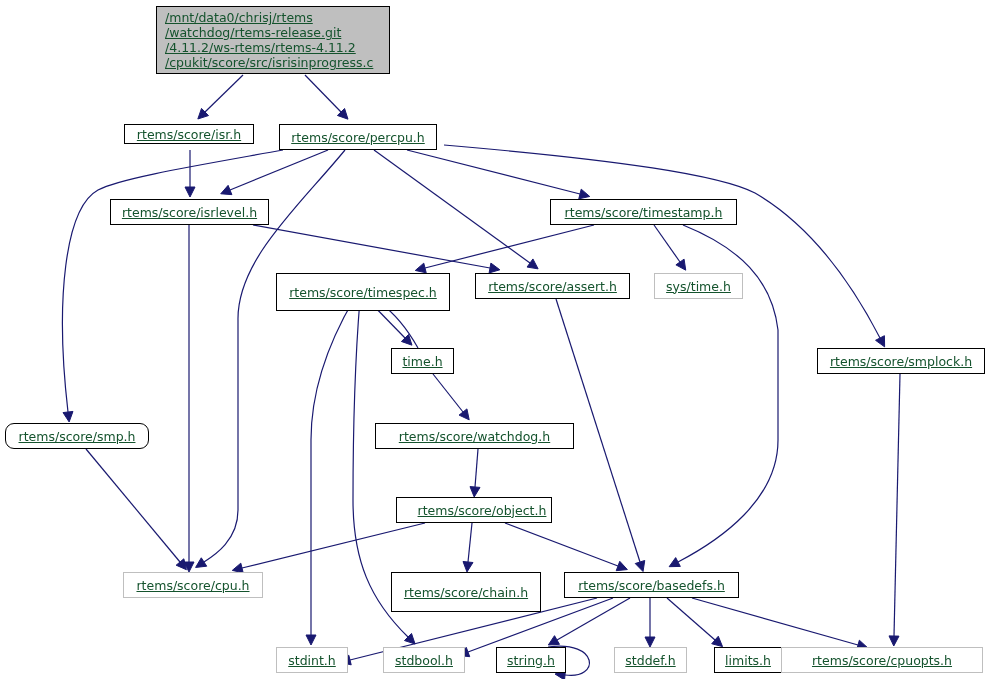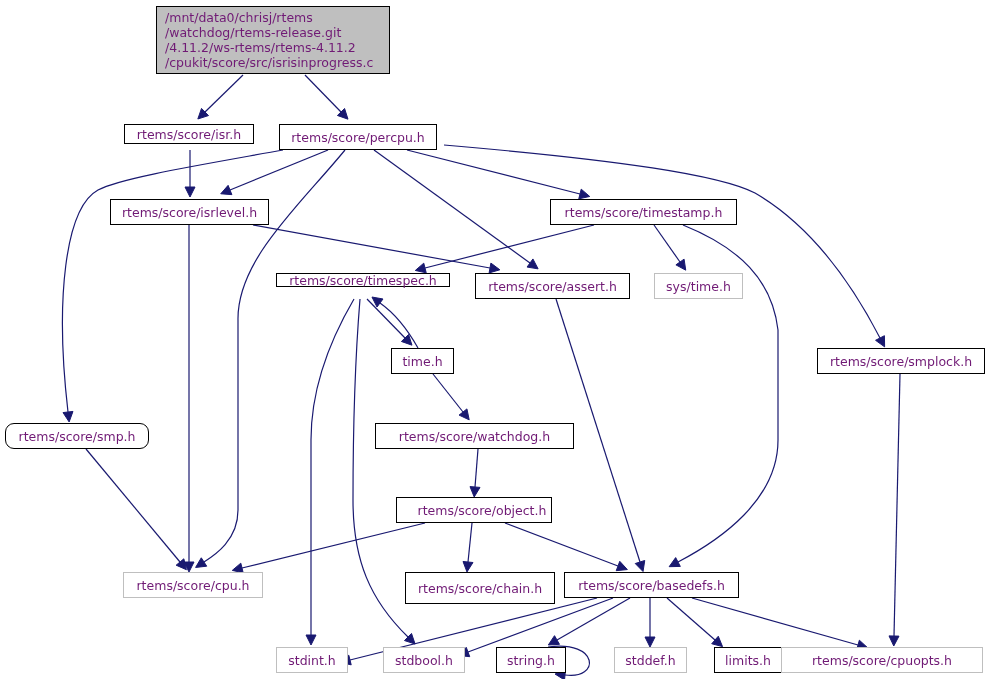--- a/index.html
+++ b/index.html
@@ -1,22 +1,22 @@
 <!DOCTYPE html>
 <html><head>
 <meta charset="utf-8">
 <style>
   html, body { margin: 0; padding: 0; background: #ffffff; }
   body { width: 990px; height: 679px; position: relative; overflow: hidden;
          font-family: "DejaVu Sans", sans-serif; }
   #graph { position: absolute; left: 0; top: 0; width: 990px; height: 679px; }
   .node { position: absolute; box-sizing: border-box; background: #ffffff;
-          border: 1px solid #000000; font-size: 12.5px; color: #701a75;
+          border: 1px solid #000000; font-size: 12.5px; color: #14532d;
           display: flex; align-items: center; justify-content: center;
-          white-space: nowrap; cursor: pointer; }
+          white-space: nowrap; cursor: pointer; text-decoration: underline; }
   .node.external { border-color: #bfbfbf; cursor: default; }
   .node.root { background: #bfbfbf; border-color: #000; flex-direction: column;
                align-items: flex-start; justify-content: center; padding-left: 8px;
                line-height: 15px; cursor: default; }
   .node.root span { display: block; }
   svg path.edge { fill: none; stroke: #191970; stroke-width: 1.2; }
   svg polygon.arrow { fill: #191970; stroke: #191970; }
 </style>
 </head>
 <body>
@@ -95,30 +95,30 @@
     <span>/mnt/data0/chrisj/rtems</span>
     <span>/watchdog/rtems-release.git</span>
     <span>/4.11.2/ws-rtems/rtems-4.11.2</span>
     <span>/cpukit/score/src/isrisinprogress.c</span>
   </div>
 
   <div class="node" id="n-isr" style="left: 124px; top: 124px; width: 130px; height: 20px;">rtems/score/isr.h</div>
   <div class="node" id="n-percpu" style="left: 279px; top: 124px; width: 158px; height: 26px;">rtems/score/percpu.h</div>
   <div class="node" id="n-isrlevel" style="left: 110px; top: 199px; width: 159px; height: 26px;">rtems/score/isrlevel.h</div>
   <div class="node" id="n-timestamp" style="left: 550px; top: 199px; width: 187px; height: 26px;">rtems/score/timestamp.h</div>
-  <div class="node" id="n-timespec" style="left: 276px; top: 273px; width: 174px; height: 14px;">rtems/score/timespec.h</div>
+  <div class="node" id="n-timespec" style="left: 276px; top: 273px; width: 174px; height: 38px;">rtems/score/timespec.h</div>
   <div class="node" id="n-assert" style="left: 475px; top: 273px; width: 155px; height: 26px;">rtems/score/assert.h</div>
   <div class="node external" id="n-systime" style="left: 654px; top: 273px; width: 89px; height: 26px;">sys/time.h</div>
   <div class="node" id="n-time" style="left: 391px; top: 348px; width: 63px; height: 26px;">time.h</div>
   <div class="node" id="n-smplock" style="left: 817px; top: 348px; width: 168px; height: 26px;">rtems/score/smplock.h</div>
   <div class="node" id="n-smp" style="left: 5px; top: 423px; width: 144px; height: 26px; border-radius: 9px;">rtems/score/smp.h</div>
   <div class="node" id="n-watchdog" style="left: 375px; top: 423px; width: 199px; height: 26px;">rtems/score/watchdog.h</div>
   <div class="node" id="n-object" style="left: 396px; top: 497px; width: 156px; height: 26px; padding-left: 16px;">rtems/score/object.h</div>
   <div class="node external" id="n-cpu" style="left: 123px; top: 572px; width: 140px; height: 26px;">rtems/score/cpu.h</div>
-  <div class="node" id="n-chain" style="left: 405px; top: 572px; width: 150px; height: 32px;">rtems/score/chain.h</div>
+  <div class="node" id="n-chain" style="left: 391px; top: 572px; width: 150px; height: 40px;">rtems/score/chain.h</div>
   <div class="node" id="n-basedefs" style="left: 564px; top: 572px; width: 175px; height: 26px;">rtems/score/basedefs.h</div>
   <div class="node external" id="n-stdint" style="left: 276px; top: 647px; width: 72px; height: 26px;">stdint.h</div>
   <div class="node external" id="n-stdbool" style="left: 383px; top: 647px; width: 82px; height: 26px;">stdbool.h</div>
   <div class="node" id="n-string" style="left: 496px; top: 647px; width: 70px; height: 26px;">string.h</div>
   <div class="node external" id="n-stddef" style="left: 614px; top: 647px; width: 73px; height: 26px;">stddef.h</div>
   <div class="node" id="n-limits" style="left: 714px; top: 647px; width: 68px; height: 26px;">limits.h</div>
   <div class="node external" id="n-cpuopts" style="left: 781px; top: 647px; width: 202px; height: 26px;">rtems/score/cpuopts.h</div>
 </div>
 
 </body></html>

